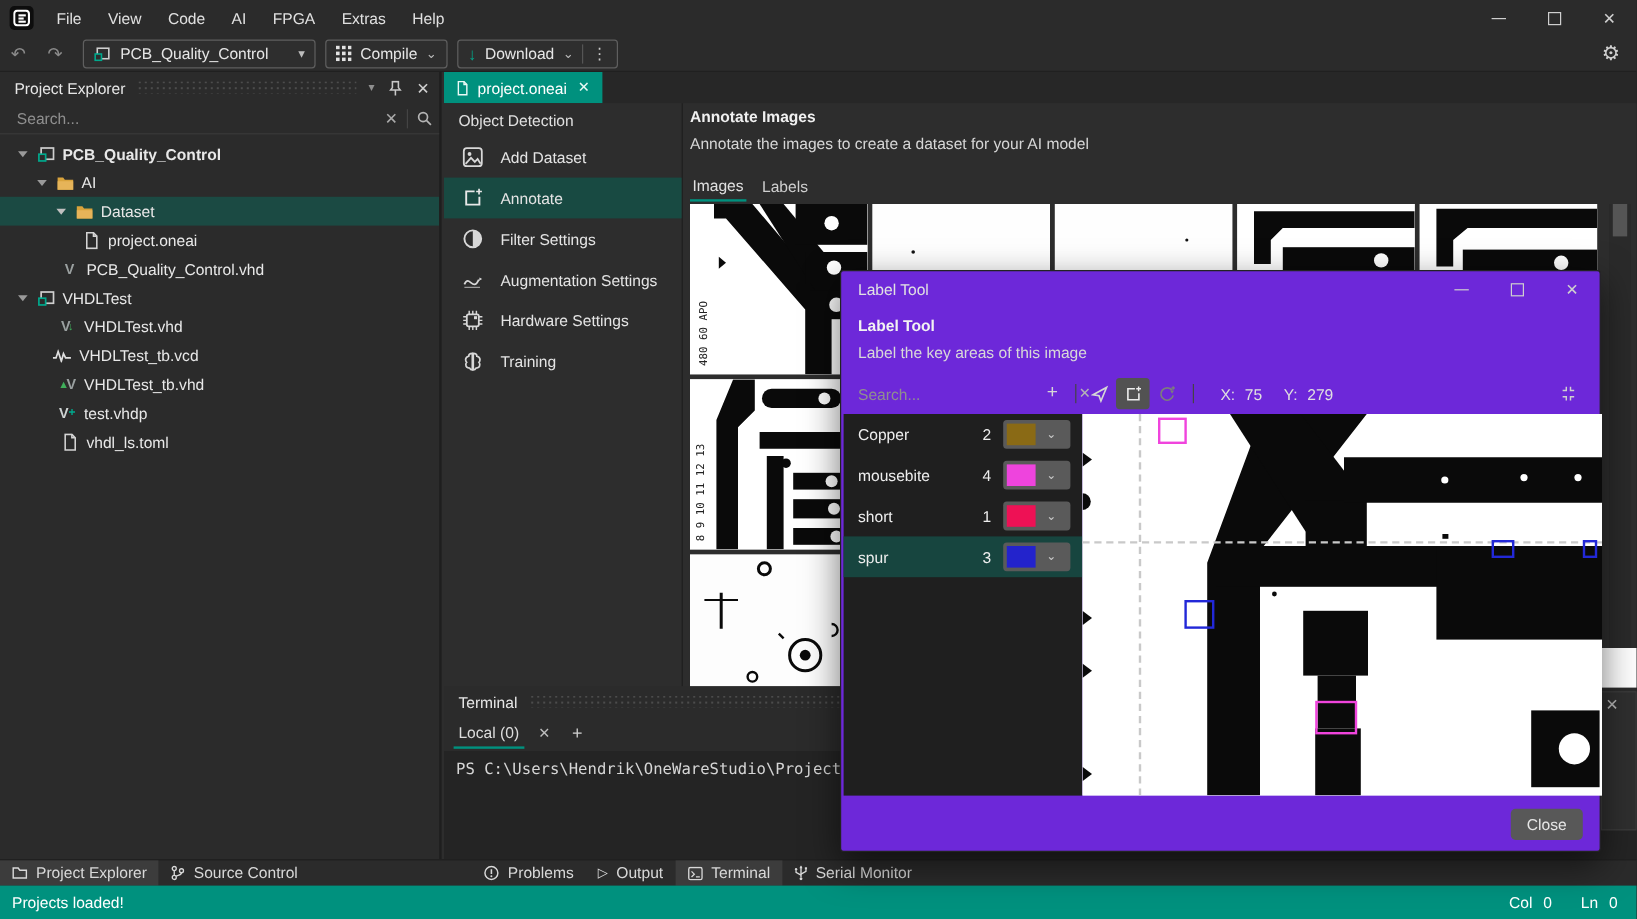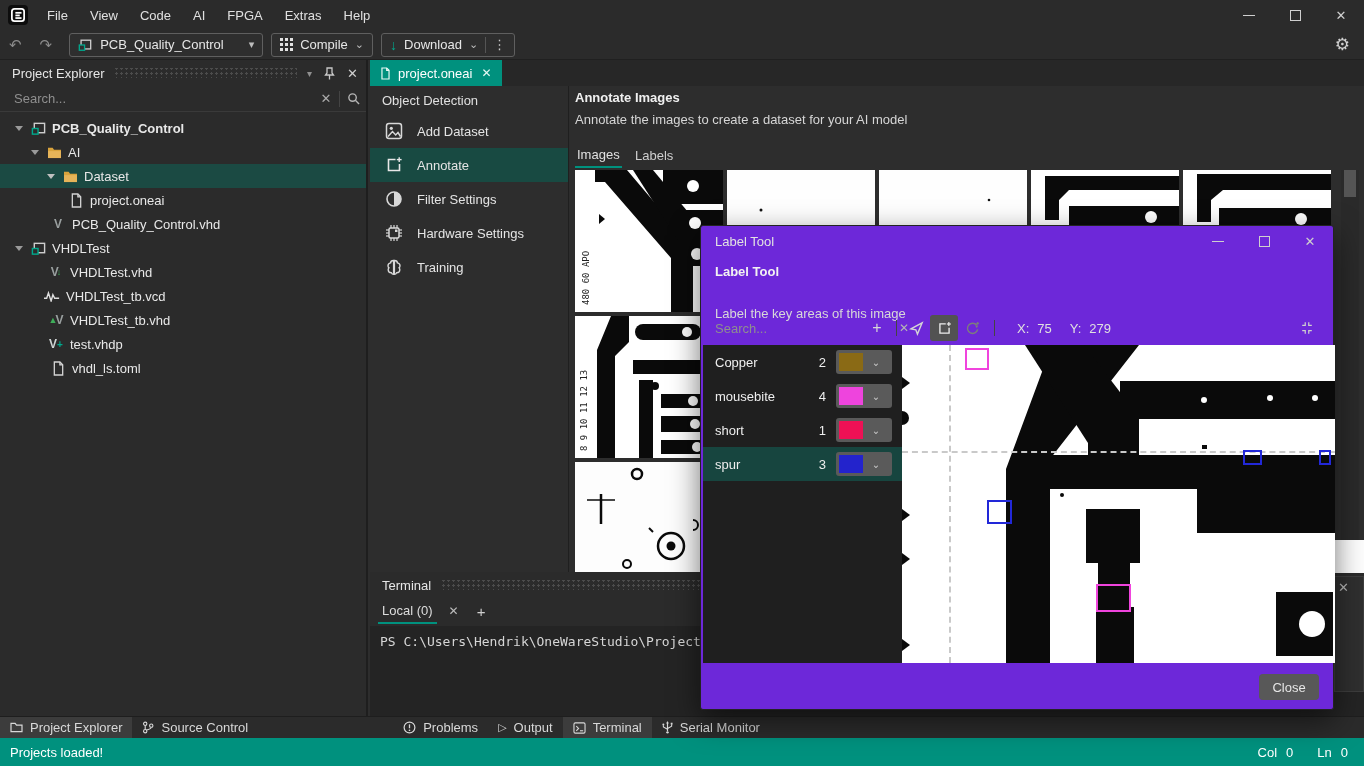--- a/index.html
+++ b/index.html
@@ -98,21 +98,21 @@
   #rightstrip-panel{left:1334px;top:576px;width:30px;height:116px;background:#2f2f2f;border:1px solid #3d3d3d;}
   #rightstrip-x{left:1338px;top:580px;color:#b5b5b5;font-size:13px;}
 
   
   #dialog{left:700px;top:225px;width:634px;height:485px;background:#6d28d9;border:1px solid #232323;
           border-radius:3px;box-shadow:0 10px 30px rgba(0,0,0,.55);}
   #dlg-titlebar{position:absolute;left:0;top:0;right:0;height:30px;display:flex;align-items:center;
                 padding-left:14px;color:#e2e2e2;}
   #dlg-controls{margin-left:auto;display:flex;}
   #dlg-heading{position:absolute;left:14px;top:38px;font-weight:700;color:#f2f2f2;}
-  #dlg-sub{position:absolute;left:14px;top:60px;color:#d8d8d8;margin-top:20px;}
+  #dlg-sub{position:absolute;left:14px;top:60px;color:#d8d8d8;}
   #dlg-toolbar{position:absolute;left:6px;top:87px;right:6px;height:30px;display:flex;align-items:center;}
   #dlg-search{width:156px;display:flex;align-items:center;}
   #dlg-search input{flex:1;background:transparent;border:none;outline:none;color:#ccc;
                     font-family:"Liberation Sans",sans-serif;font-size:13px;padding-left:8px;}
   #dlg-search input::placeholder{color:#8f8f8f;}
   .dlg-ico{width:28px;height:26px;display:flex;align-items:center;justify-content:center;color:#d6d6d6;}
   .dlg-ico.on{background:#525252;border-radius:3px;}
   #dlg-coords{display:flex;gap:18px;margin-left:14px;color:#e0e0e0;}
   #dlg-coords span{display:flex;gap:8px;}
   #dlg-expand{margin-left:auto;margin-right:6px;}
@@ -387,20 +387,30 @@
           <svg width="18" height="18" viewBox="0 0 18 18">
             <circle cx="9" cy="9" r="7" fill="none" stroke="#d8d8d8" stroke-width="1.6"></circle>
             <path d="M9 2a7 7 0 0 1 0 14z" fill="#d8d8d8"></path>
           </svg>
         </span>
       <span>Filter Settings</span>
     </div>
     <div class="od-item">
       <span class="ic">
           <svg width="18" height="18" viewBox="0 0 18 18">
+            <path d="M2 13c4-9 7 7 12-4" fill="none" stroke="#d8d8d8" stroke-width="1.5"></path>
+            <polygon points="14.6,7.2 16.8,8.6 14.2,10" fill="#d8d8d8"></polygon>
+            <line x1="2" y1="15.5" x2="15" y2="15.5" stroke="#9b9b9b" stroke-width="1.2"></line>
+          </svg>
+        </span>
+      <span>Augmentation Settings</span>
+    </div>
+    <div class="od-item">
+      <span class="ic">
+          <svg width="18" height="18" viewBox="0 0 18 18">
             <rect x="4" y="4" width="10" height="10" rx="1.5" fill="none" stroke="#d8d8d8" stroke-width="1.5"></rect>
             <rect x="10" y="5.5" width="2.5" height="2.5" fill="#d8d8d8"></rect>
             <g stroke="#d8d8d8" stroke-width="1.2">
               <line x1="6" y1="1" x2="6" y2="4"></line>
               <line x1="9" y1="1" x2="9" y2="4"></line>
               <line x1="12" y1="1" x2="12" y2="4"></line>
               <line x1="6" y1="14" x2="6" y2="17"></line>
               <line x1="9" y1="14" x2="9" y2="17"></line>
               <line x1="12" y1="14" x2="12" y2="17"></line>
               <line x1="1" y1="6" x2="4" y2="6"></line>

